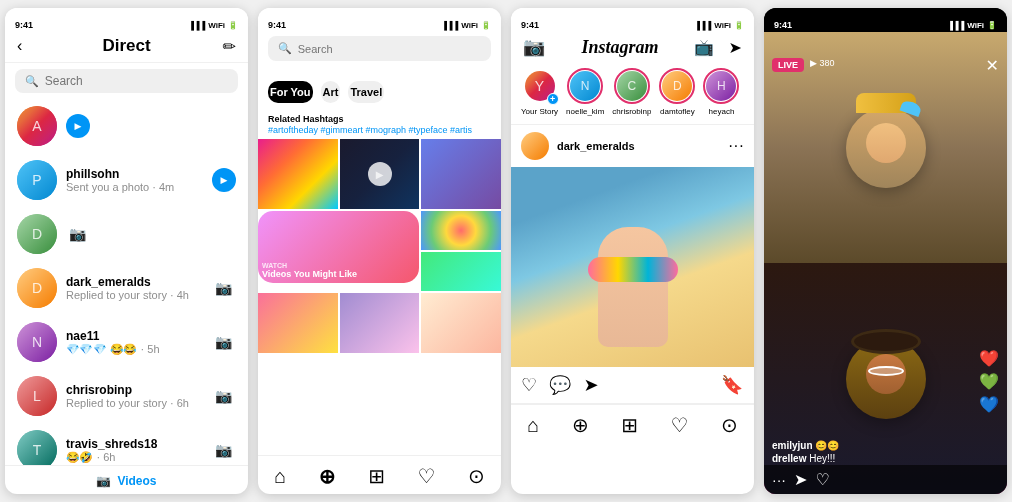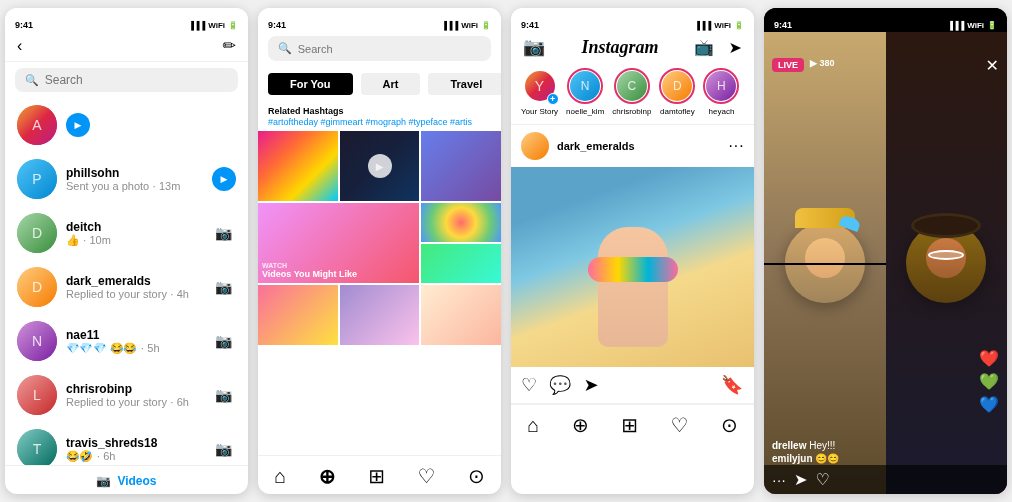--- a/index.html
+++ b/index.html
@@ -168,26 +168,27 @@
       gap: 6px;
     }
 
     .explore-tabs {
       display: flex;
       gap: 8px;
       padding: 6px 10px;
       overflow-x: hidden;
     }
     .explore-tab {
-      padding: 5px 22px;
-      border-radius: 4px;
+      padding: 5px 2px;
+      border-radius: 10px;
       font-size: 11px;
       font-weight: 600;
       cursor: pointer;
       white-space: nowrap;
+      margin-top: 8px;
     }
     .explore-tab.active { background: #000; color: #fff; }
     .explore-tab.inactive { background: #efefef; color: #000; }
 
     .hashtag-section {
       padding: 4px 10px;
       font-size: 10px;
       color: #0095f6;
       font-weight: 500;
     }
@@ -383,21 +384,21 @@
     }
     .post-action-icon { font-size: 18px; cursor: pointer; }
     .post-action-icon.bookmark { margin-left: auto; }
 
     .live-container {
       flex: 1;
       position: relative;
       background: #ec4899;
       overflow: hidden;
       display: flex;
-      flex-direction: row;
+      flex-direction: column;
     }
 
     .live-top-half {
       flex: 1;
       background: linear-gradient(180deg, #c8a96e 0%, #8b7355 50%, #5c4a2a 100%);
       position: relative;
       overflow: hidden;
       display: flex;
       align-items: center;
       justify-content: center;
@@ -425,21 +426,21 @@
       border-radius: 4px;
       z-index: 20;
     }
 
     .live-viewers {
       position: absolute;
       top: 26px;
       left: 46px;
       color: #fff;
       font-size: 9px;
-      font-weight: 700;
+      font-weight: 400;
       z-index: 20;
       text-align: right;
     }
 
     .live-close {
       position: absolute;
       top: 24px;
       right: 8px;
       color: #fff;
       font-size: 16px;
@@ -588,20 +589,21 @@
     <span>9:41</span>
     <div class="status-icons">
       <span>▐▐▐</span>
       <span>WiFi</span>
       <span>🔋</span>
     </div>
   </div>
 
   <div class="direct-header">
     <span class="header-icon">‹</span>
+    <span class="direct-title">Direct</span>
     <span class="header-icon" style="text-align:right;">✏</span>
   </div>
 
   <div class="search-bar">
     <span style="color:#8e8e8e;font-size:11px;">🔍</span>
     <input type="text" placeholder="Search" style="">
   </div>
 
   <div class="dm-list" id="dm-list">
       <div class="dm-item">
@@ -611,33 +613,29 @@
         <div class="dm-action">
           <div class="play-btn">▶</div>
         </div>
       </div>
       <div class="dm-item">
         <div class="dm-avatar av2">
           <div style="width:100%;height:100%;border-radius:50%;background:inherit;display:flex;align-items:center;justify-content:center;color:rgba(255,255,255,0.8);font-size:14px;">P</div>
         </div>
         <div class="dm-info">
           <div class="dm-name">phillsohn</div>
-          <div class="dm-preview">Sent you a photo · 13m</div>
+          <div class="dm-preview">Sent you a photo · 4m</div>
         </div>
         <div class="dm-action">
           <div class="play-btn">▶</div>
         </div>
       </div>
       <div class="dm-item">
         <div class="dm-avatar av3">
           <div style="width:100%;height:100%;border-radius:50%;background:inherit;display:flex;align-items:center;justify-content:center;color:rgba(255,255,255,0.8);font-size:14px;">D</div>
-        </div>
-        <div class="dm-info">
-          <div class="dm-name">deitch</div>
-          <div class="dm-preview">👍 · 10m</div>
         </div>
         <div class="dm-action">
           <span class="camera-icon-sm">📷</span>
         </div>
       </div>
       <div class="dm-item">
         <div class="dm-avatar av4">
           <div style="width:100%;height:100%;border-radius:50%;background:inherit;display:flex;align-items:center;justify-content:center;color:rgba(255,255,255,0.8);font-size:14px;">D</div>
         </div>
         <div class="dm-info">
@@ -730,21 +728,21 @@
         <div class="cell-bg img-dark1">
           <div class="play-circle">▶</div>
         </div>
       </div>
       <div class="explore-cell" style="height:70px;">
         <div class="cell-bg img-art1"></div>
       </div>
     </div>
 
     <div class="explore-row" style="height:80px;">
-      <div class="explore-cell wide" style="flex:2;height:80px;">
+      <div class="explore-cell wide" style="flex:2;height:72px;border-radius:15px;">
         <div class="cell-bg img-art2" style="height:100%;">
           <div class="watch-overlay">
             <div class="watch-label">WATCH</div>
             <div class="watch-title">Videos You Might Like</div>
           </div>
         </div>
       </div>
       <div style="display:flex;flex-direction:column;flex:1;gap:2px;">
         <div class="explore-cell" style="flex:1;height:39px;">
           <div class="cell-bg img-art3" style="height:100%;"></div>
@@ -903,26 +901,26 @@
     </div>
 
     <div class="live-emojis">
       <span class="live-emoji">❤️</span>
       <span class="live-emoji">💚</span>
       <span class="live-emoji">💙</span>
     </div>
 
     <div class="live-comments">
       <div class="live-comment">
+        <span class="comment-user">emilyjun</span>
+        <span> 😊😊</span>
+      </div>
+      <div class="live-comment">
         <span class="comment-user">drellew</span>
         <span> Hey!!!</span>
-      </div>
-      <div class="live-comment">
-        <span class="comment-user">emilyjun</span>
-        <span> 😊😊</span>
       </div>
     </div>
 
     <div class="live-input-bar">
       <span class="live-dots">···</span>
       <span class="live-send">➤</span>
       <span class="live-heart">♡</span>
     </div>
   </div>
 </div>

